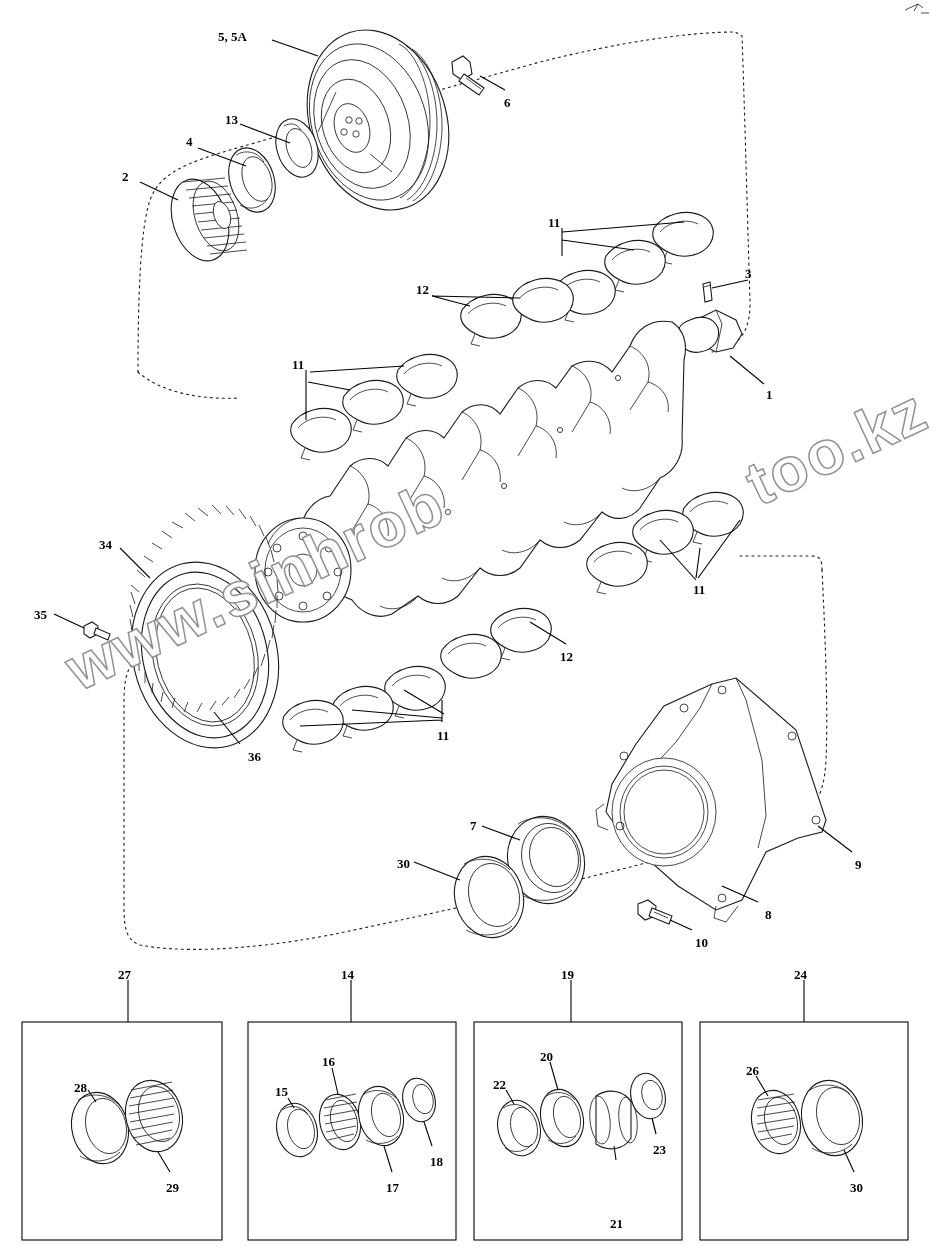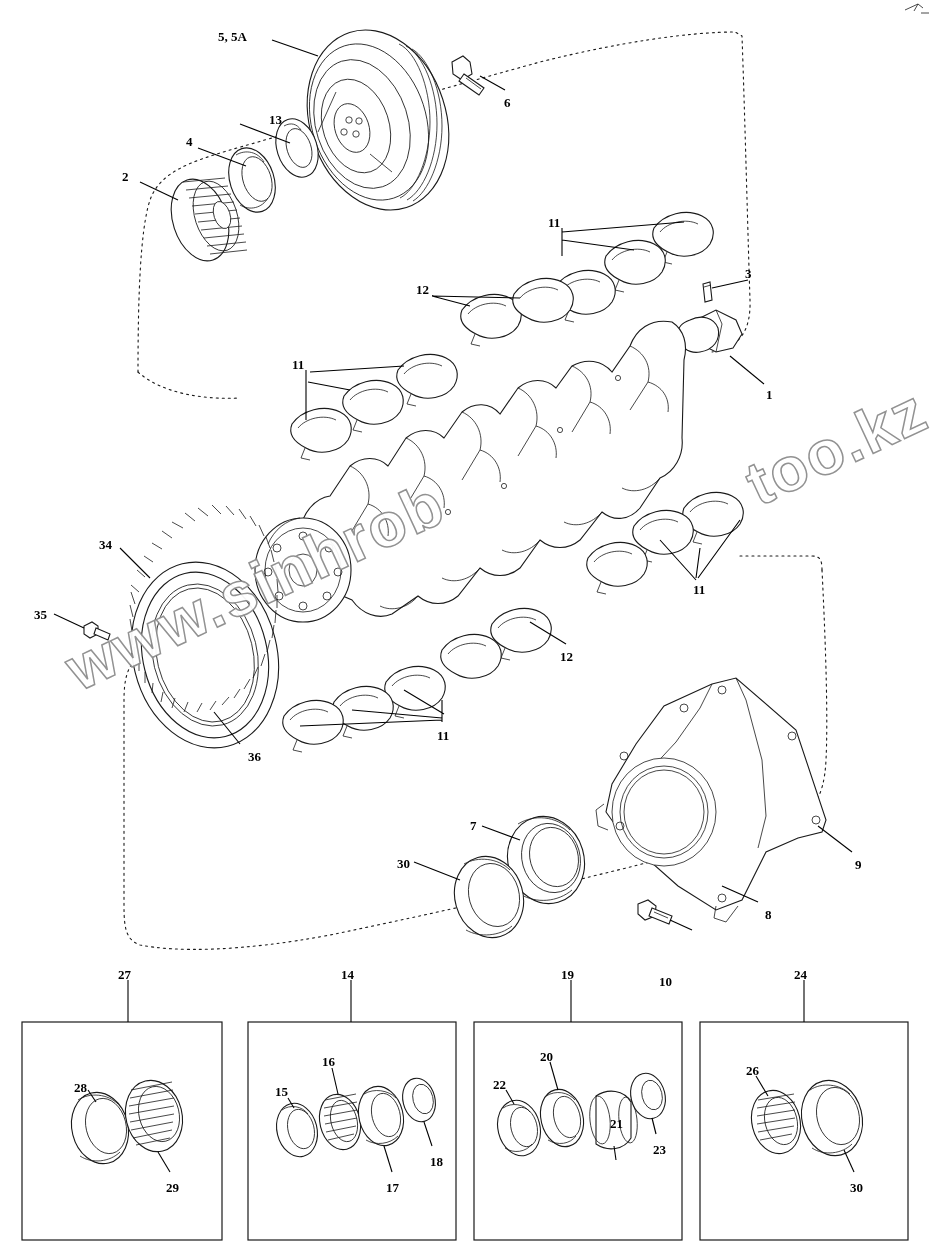--- a/index.html
+++ b/index.html
@@ -465,50 +465,50 @@
       <path class="lead" d="M854 1172 L844 1150"></path>
     </g>
   </svg>
 
   <div class="wm wm1">www.sinhrob</div>
   <div class="wm wm2">too.kz</div>
 
   <div id="callouts">
       <div class="callout" style="left: 218px; top: 30px;">5, 5A</div>
       <div class="callout" style="left: 504px; top: 96px;">6</div>
-      <div class="callout" style="left: 225px; top: 113px; margin-left: 44px;">13</div>
+      <div class="callout" style="left: 225px; top: 113px;">13</div>
       <div class="callout" style="left: 186px; top: 135px;">4</div>
       <div class="callout" style="left: 122px; top: 170px;">2</div>
       <div class="callout" style="left: 548px; top: 216px;">11</div>
       <div class="callout" style="left: 745px; top: 267px;">3</div>
       <div class="callout" style="left: 416px; top: 283px;">12</div>
       <div class="callout" style="left: 766px; top: 388px;">1</div>
       <div class="callout" style="left: 292px; top: 358px;">11</div>
       <div class="callout" style="left: 99px; top: 538px;">34</div>
       <div class="callout" style="left: 34px; top: 608px;">35</div>
       <div class="callout" style="left: 693px; top: 583px;">11</div>
       <div class="callout" style="left: 560px; top: 650px;">12</div>
       <div class="callout" style="left: 437px; top: 729px;">11</div>
       <div class="callout" style="left: 227px; top: 750px; margin-left: 21px;">36</div>
       <div class="callout" style="left: 470px; top: 819px;">7</div>
       <div class="callout" style="left: 397px; top: 857px; text-align: right;">30</div>
       <div class="callout" style="left: 855px; top: 858px;">9</div>
       <div class="callout" style="left: 765px; top: 908px;">8</div>
-      <div class="callout" style="left: 659px; top: 936px; margin-top: 39px;">10</div>
+      <div class="callout" style="left: 695px; top: 936px;">10</div>
       <div class="callout" style="left: 118px; top: 968px;">27</div>
       <div class="callout" style="left: 341px; top: 968px;">14</div>
       <div class="callout" style="left: 561px; top: 968px;">19</div>
       <div class="callout" style="left: 794px; top: 968px;">24</div>
       <div class="callout" style="left: 74px; top: 1081px;">28</div>
       <div class="callout" style="left: 166px; top: 1181px;">29</div>
       <div class="callout" style="left: 322px; top: 1055px;">16</div>
       <div class="callout" style="left: 275px; top: 1085px;">15</div>
       <div class="callout" style="left: 386px; top: 1181px;">17</div>
       <div class="callout" style="left: 430px; top: 1155px; text-align: center;">18</div>
       <div class="callout" style="left: 540px; top: 1050px;">20</div>
       <div class="callout" style="left: 493px; top: 1078px;">22</div>
-      <div class="callout" style="left: 610px; top: 1117px;">21</div>
+      <div class="callout" style="left: 610px; top: 1217px;">21</div>
       <div class="callout" style="left: 653px; top: 1143px; font-family: Liberation Serif, serif;">23</div>
       <div class="callout" style="left: 746px; top: 1064px;">26</div>
       <div class="callout" style="left: 850px; top: 1181px;">30</div>
     </div>
 
 </div>
 
 </body></html>

